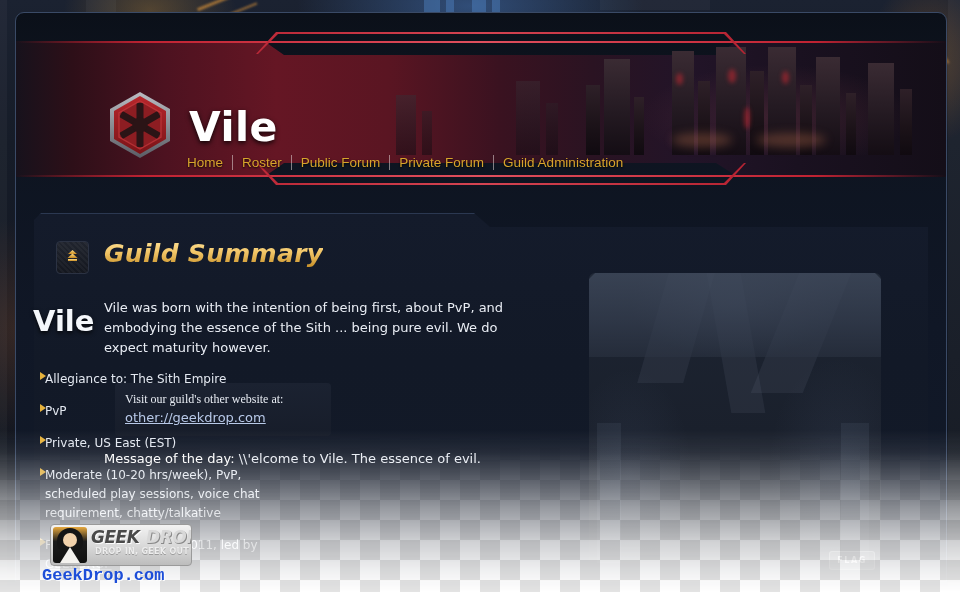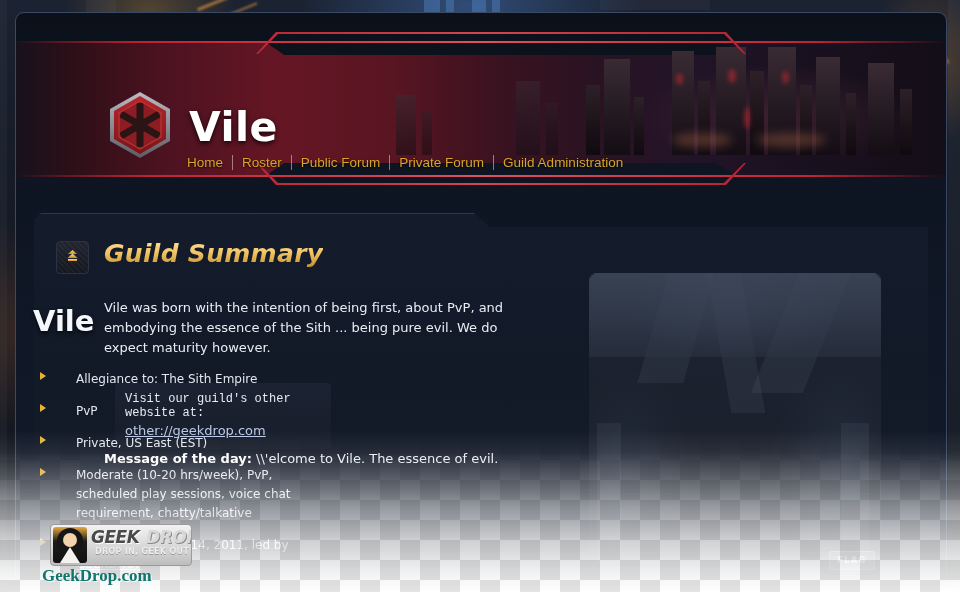--- a/index.html
+++ b/index.html
@@ -142,28 +142,28 @@
     position:absolute;left:88px;top:285px;width:412px;
     font-family:"DejaVu Sans", sans-serif;
     font-size:13px;line-height:20px;color:#e9edf4;
   }
   #website-box{
     position:absolute;left:99px;top:370px;width:196px;
     padding:9px 10px 10px 10px;
     border-radius:4px;
     background:linear-gradient(180deg,#1b2231 0%,#171d2a 100%);
   }
-  #website-box .label{font-size:12px;color:#e7ebf2;font-family:Liberation Mono, monospace;}
+  #website-box .label{font-size:12px;color:#e7ebf2;font-family:Liberation Serif, serif;}
   #website-box a{display:inline-block;margin-top:3px;font-size:13px;color:#b8c9e8;text-decoration:underline;font-family:"DejaVu Sans", sans-serif;}
 
   #motd{
     position:absolute;left:88px;top:438px;
     font-size:13px;color:#e9edf4;font-family:"DejaVu Sans", sans-serif;
   }
-  #motd .k{font-weight:bold;color:#ffffff;}
+  #motd .k{font-weight:normal;color:#ffffff;}
 
   
   #infocard{
     position:absolute;left:573px;top:260px;width:292px;height:290px;
     border-radius:6px 6px 0 0;
     background:linear-gradient(180deg,#222a38 0%,#1c2330 18%,#1a202c 55%,#181e29 100%);
     overflow:hidden;
   }
   #infocard .cardart{
     position:absolute;inset:0;
@@ -179,21 +179,21 @@
     border-radius:6px 6px 0 0;
     clip-path:polygon(0 6px, 6px 0, 286px 0, 292px 6px, 292px 84px, 0 84px);
   }
   #card-title{
     position:absolute;left:17px;top:291px;
     font-size:29px;font-weight:bold;color:#f4f7fb;
     font-family:"DejaVu Sans", sans-serif;
     text-shadow:0 2px 4px rgba(0,0,0,.8);
   }
   #card-list{position:absolute;left:0;top:355px;width:292px;}
-  .fact{position:relative;padding:0 16px 0 60px;margin-bottom:13px;}
+  .fact{position:relative;padding:0 16px 0 29px;margin-bottom:13px;}
   .fact .bullet{
     position:absolute;left:24px;top:4px;
     width:0;height:0;border-left:6px solid #e6b23c;
     border-top:4px solid transparent;border-bottom:4px solid transparent;
   }
   .fact .txt{font-size:12px;line-height:15px;color:#e3e8f0;font-family:"DejaVu Sans", sans-serif;}
   .fact .txt a{color:#c6d4ea;text-decoration:underline;}
 
   
   #flag-btn{
@@ -238,22 +238,22 @@
     text-shadow:1px 1px 0 #8a8a8a;
   }
   #wm-tag{
     position:absolute;left:44px;top:22px;
     font-size:8px;font-weight:bold;letter-spacing:.3px;color:#ededed;
     font-family:"DejaVu Sans", sans-serif;
     text-shadow:0 1px 0 #9b9b9b;
   }
   #wm-url{
     position:absolute;left:0;top:42px;
-    font-size:17px;font-weight:bold;color:#0f766e;
-    font-family:Liberation Serif, serif;
+    font-size:17px;font-weight:bold;color:#1d4ed8;
+    font-family:Liberation Mono, monospace;
     text-shadow:1px 1px 0 rgba(255,255,255,.9);
   }
 </style>
 </head>
 <body>
 
 <div id="checker"></div>
 
 <div id="shot">
 

